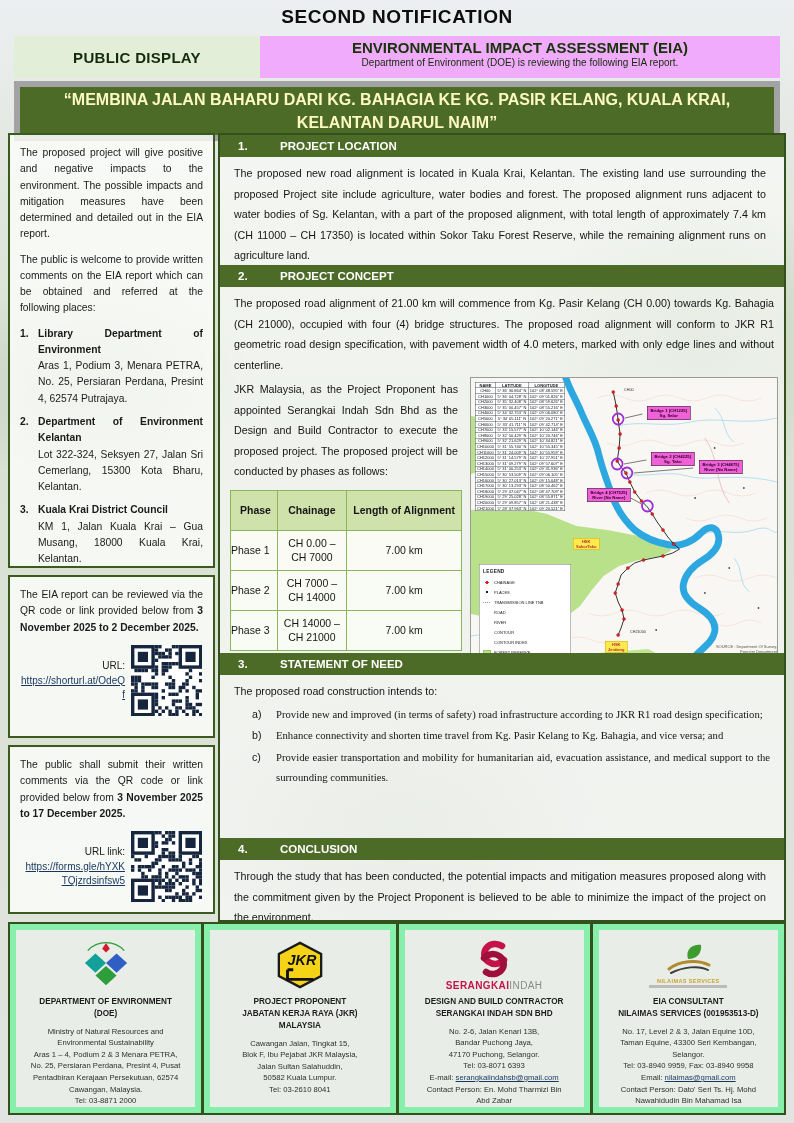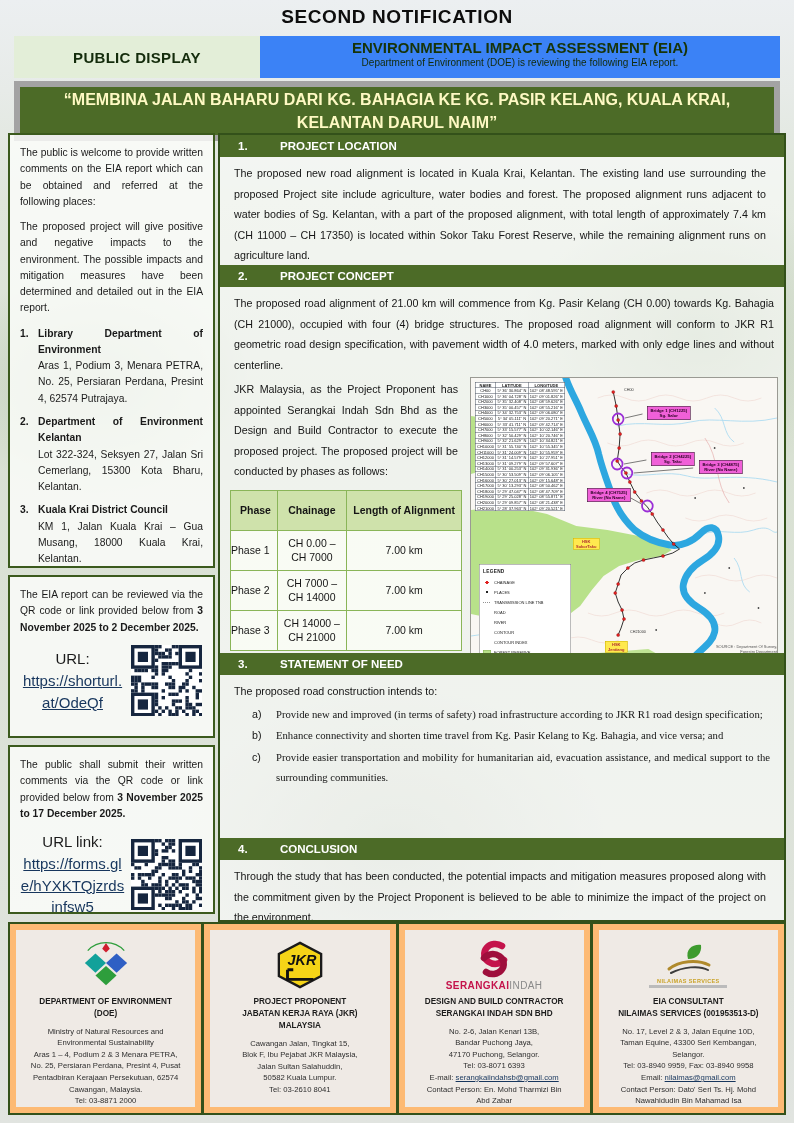--- a/index.html
+++ b/index.html
@@ -9,39 +9,39 @@
     background:
       radial-gradient(220px 160px at 12% 34%, rgba(110,140,95,.25), transparent 70%),
       radial-gradient(260px 200px at 88% 30%, rgba(120,150,100,.22), transparent 70%),
       radial-gradient(300px 220px at 50% 75%, rgba(130,150,120,.18), transparent 70%),
       linear-gradient(180deg,#eceff1 0,#e7ebe8 90px,#dfe6db 200px,#d9e1d3 450px,#dce2d8 760px,#e1e4e0 1123px);}
   
   .h-title{position:absolute;top:6px;left:0;width:100%;text-align:center;font-size:19px;font-weight:bold;letter-spacing:.6px;color:#0d0d0d;}
   .h-row{position:absolute;top:36px;left:14px;right:14px;height:42px;display:flex;}
   .pd-box{flex:0 0 246px;background:#e3eed8;display:flex;align-items:center;justify-content:center;
     font-size:15px;font-weight:bold;color:#142c0c;letter-spacing:.3px;}
-  .eia-box{flex:1;background:#3b82f6;text-align:center;padding-top:3px;box-sizing:border-box;}
+  .eia-box{flex:1;background:#f0abfc;text-align:center;padding-top:3px;box-sizing:border-box;}
   .eia-t{font-size:15px;font-weight:bold;color:#173409;}
   .eia-s{font-size:10px;color:#122a07;margin-top:1px;}
   .banner{position:absolute;top:81px;left:14px;right:14px;height:60px;background:#4c6b27;border:6px solid #a3a3a3;
     box-sizing:border-box;display:flex;align-items:center;justify-content:center;text-align:center;
     color:#fef9c3;font-size:16px;font-weight:bold;line-height:1.45;padding:0 24px;}
   
   .sidebar{position:absolute;top:133px;left:8px;width:207px;}
   .panel{box-sizing:border-box;border:2.5px solid #3b5a1d;background:rgba(253,254,251,.8);
     padding:10px 10px;font-size:10.3px;line-height:1.58;text-align:justify;overflow:hidden;}
   .p1{height:435px;margin-bottom:7px;}
   .p2{height:163px;margin-bottom:7px;}
   .p3{height:169px;}
   .panel p{margin:0 0 9px 0;}
   .place{display:flex;gap:4px;margin-top:7px;}
   .place .no{font-weight:bold;flex:0 0 14px;}
   .place .nm{font-weight:bold;}
   .qr-row{display:flex;align-items:center;gap:6px;margin-top:7px;}
-  .qr-link{flex:1;text-align:center;font-size:15px;line-height:1.45;}
+  .qr-link{flex:1;text-align:right;font-size:10px;line-height:1.45;}
   .qr-link .lab{display:block;}
   .qr-link a, .link{color:#17365d;text-decoration:underline;word-break:break-all;cursor:pointer;}
   .qr-box{flex:0 0 72px;width:72px;height:72px;}
   
   .main{position:absolute;top:133px;left:218px;right:8px;height:789px;box-sizing:border-box;
     border:2px solid #33511a;background:rgba(255,255,255,.58);overflow:hidden;}
   .sec-h{height:22px;box-sizing:border-box;background:#4c6b27;color:#fff;font-weight:bold;font-size:11.5px;
     display:flex;align-items:center;padding-left:18px;}
   .sec-h .no{width:42px;}
   .sec-b{box-sizing:border-box;padding:4px 14px 0 10px;font-size:10.7px;line-height:1.92;text-align:justify;overflow:hidden;color:#151515;}
@@ -81,21 +81,21 @@
   .sym-contour-index{background:linear-gradient(transparent 0 3.2px,#dd9999 3.2px 4.8px,transparent 4.8px);}
   .sym-forest{background:#b8e18a;border:.9px solid #8ab35a;box-sizing:border-box;}
   .bridge{background:#f060d8;border:1.5px solid #222;color:#2a0022;font-weight:bold;font-size:8.5px;
     line-height:1.3;text-align:center;padding:2px 6px;white-space:nowrap;}
   .hsk{background:#ffe94f;border:1px solid #c8b000;color:#b03030;font-weight:bold;font-size:8px;
     text-align:center;line-height:1.2;padding:1px 5px;white-space:pre-line;}
   .src{width:420px;font-size:8px;color:#555;text-align:right;line-height:1.3;white-space:pre-line;}
   .mapT{font-size:7.5px;color:#333;white-space:nowrap;}
   
   .footer{position:absolute;top:922px;left:8px;right:8px;height:193px;display:flex;}
-  .fcell{flex:1;box-sizing:border-box;border:2.5px solid #33511a;background:#fdba74;padding:6px;}
+  .fcell{flex:1;box-sizing:border-box;border:2.5px solid #33511a;background:#86efac;padding:6px;}
   .fcell + .fcell{border-left-width:1.5px;}
   .fcard{box-sizing:border-box;height:100%;background:rgba(238,236,235,.95);padding:8px 6px 4px;text-align:center;overflow:hidden;}
   .flogo{height:54px;display:flex;align-items:center;justify-content:center;margin-bottom:4px;flex-direction:column;}
   .ftitle{font-size:8.2px;font-weight:bold;color:#1c1c1c;line-height:1.45;margin-bottom:6px;}
   .flines{font-size:7.7px;color:#2e2e2e;line-height:1.5;}
   .wordmark{font-size:10px;font-weight:bold;letter-spacing:.4px;margin-top:2px;}
   .wm-red{color:#c4134b;}
   .wm-gray{color:#8a8a8a;font-weight:normal;}
   .nms-name{font-size:5.5px;font-weight:bold;color:#c9a227;letter-spacing:.4px;margin-top:1px;}
   .nms-bar{width:78px;height:3px;background:#bbb;margin:1px auto 0;}
@@ -111,22 +111,22 @@
     <div class="pd-box">PUBLIC DISPLAY</div>
     <div class="eia-box">
       <div class="eia-t">ENVIRONMENTAL IMPACT ASSESSMENT (EIA)</div>
       <div class="eia-s">Department of Environment (DOE) is reviewing the following EIA report.</div>
     </div>
   </div>
   <div class="banner">“MEMBINA JALAN BAHARU DARI KG. BAHAGIA KE KG. PASIR KELANG, KUALA KRAI, KELANTAN DARUL NAIM”</div>
 
   <div class="sidebar">
     <div class="panel p1">
+      <p>The proposed project will give positive and negative impacts to the environment. The possible impacts and mitigation measures have been determined and detailed out in the EIA report.</p>
       <p>The public is welcome to provide written comments on the EIA report which can be obtained and referred at the following places:</p>
-      <p>The proposed project will give positive and negative impacts to the environment. The possible impacts and mitigation measures have been determined and detailed out in the EIA report.</p>
       <div>
           <div class="place">
           <div class="no">1.</div>
           <div>
             <div class="nm">Library Department of Environment</div>
             <div class="ad">Aras 1, Podium 3, Menara PETRA, No. 25, Persiaran Perdana, Presint 4, 62574 Putrajaya.</div>
           </div>
         </div>
           <div class="place">
           <div class="no">2.</div>

